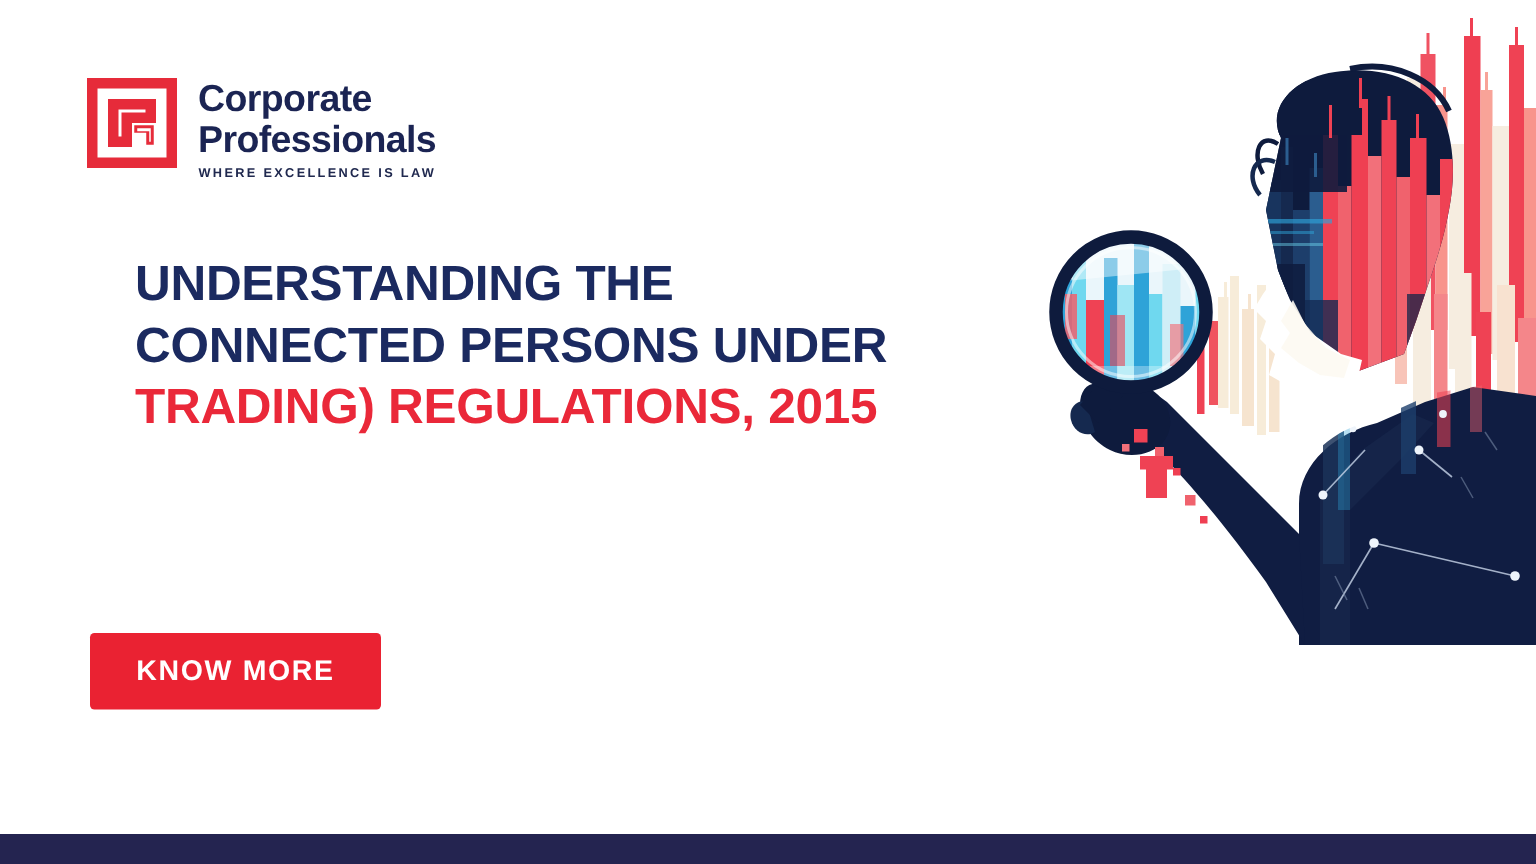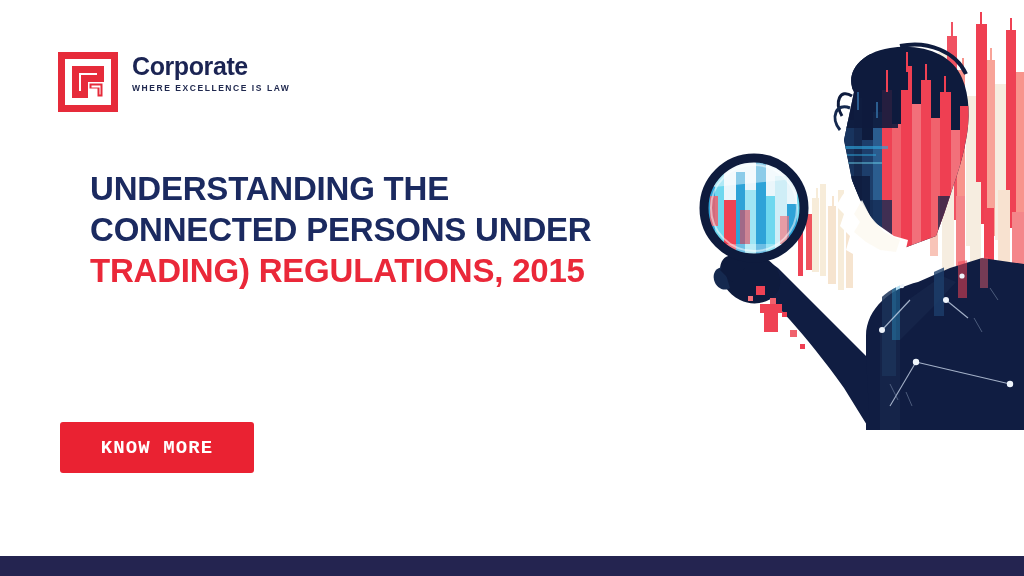--- a/index.html
+++ b/index.html
@@ -91,21 +91,21 @@
     border-radius: 3px;
     color: #ffffff;
     font-size: 19px;
     font-weight: bold;
     letter-spacing: 1.1px;
     text-transform: uppercase;
     cursor: pointer;
     display: flex;
     align-items: center;
     justify-content: center;
-    font-family: Liberation Mono, monospace;
+    font-family: Liberation Sans, sans-serif;
     padding: 0;
   }
 
   
   .artwork {
     position: absolute;
     right: 0;
     top: 0;
     width: 330px;
     height: 430px;
@@ -134,20 +134,21 @@
       <path d="M0 0 H60 V60 H0 Z M7 7 V53 H53 V7 Z" fill="#e62b3a"></path>
 
       <path d="M14 14 H46 V46 H38 V38 H30 V46 H14 Z
                M21 21 V39 H23 V23 H39 V21 Z" fill="#e62b3a"></path>
       <path d="M30 30 H46 V46 H38 V38 H30 Z" fill="#ffffff"></path>
       <path d="M31.5 31.5 H44.5 V44.5 H39.5 V36.5 H31.5 Z" fill="#e62b3a"></path>
       <path d="M33.5 33.5 H42.5 V42.5 H41.5 V35.5 H33.5 Z" fill="#ffffff"></path>
     </svg>
     <div class="logo-words">
       <div class="logo-line1">Corporate</div>
+      <div class="logo-line2">Professionals</div>
       <div class="logo-tagline">WHERE EXCELLENCE IS LAW</div>
     </div>
   </div>
 
   <div class="headline">
     <div class="headline-line hl-navy">UNDERSTANDING THE</div>
     <div class="headline-line hl-navy">CONNECTED PERSONS UNDER</div>
     <div class="headline-line hl-red">TRADING) REGULATIONS, 2015</div>
   </div>
 

